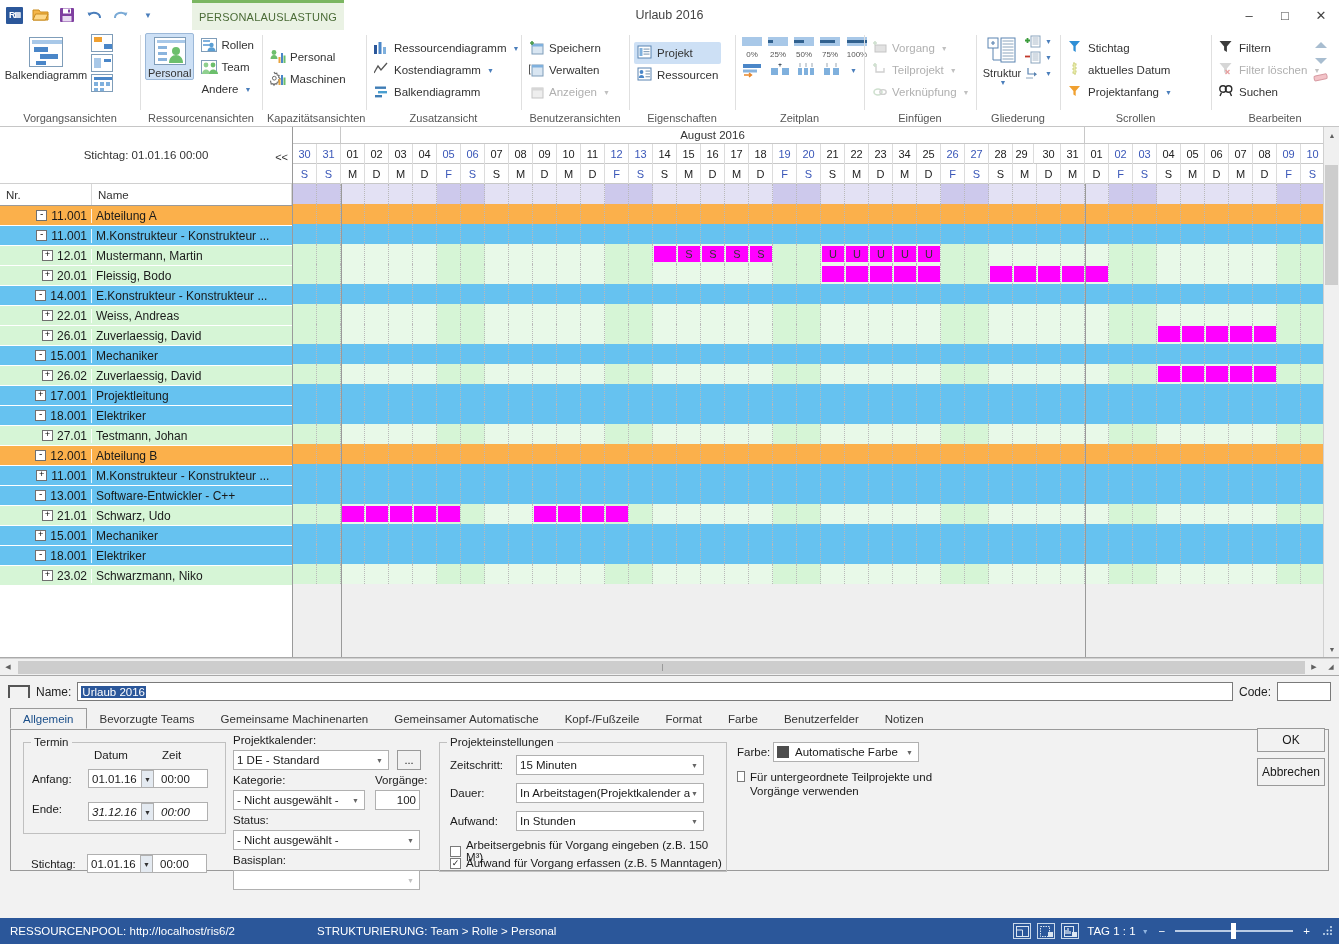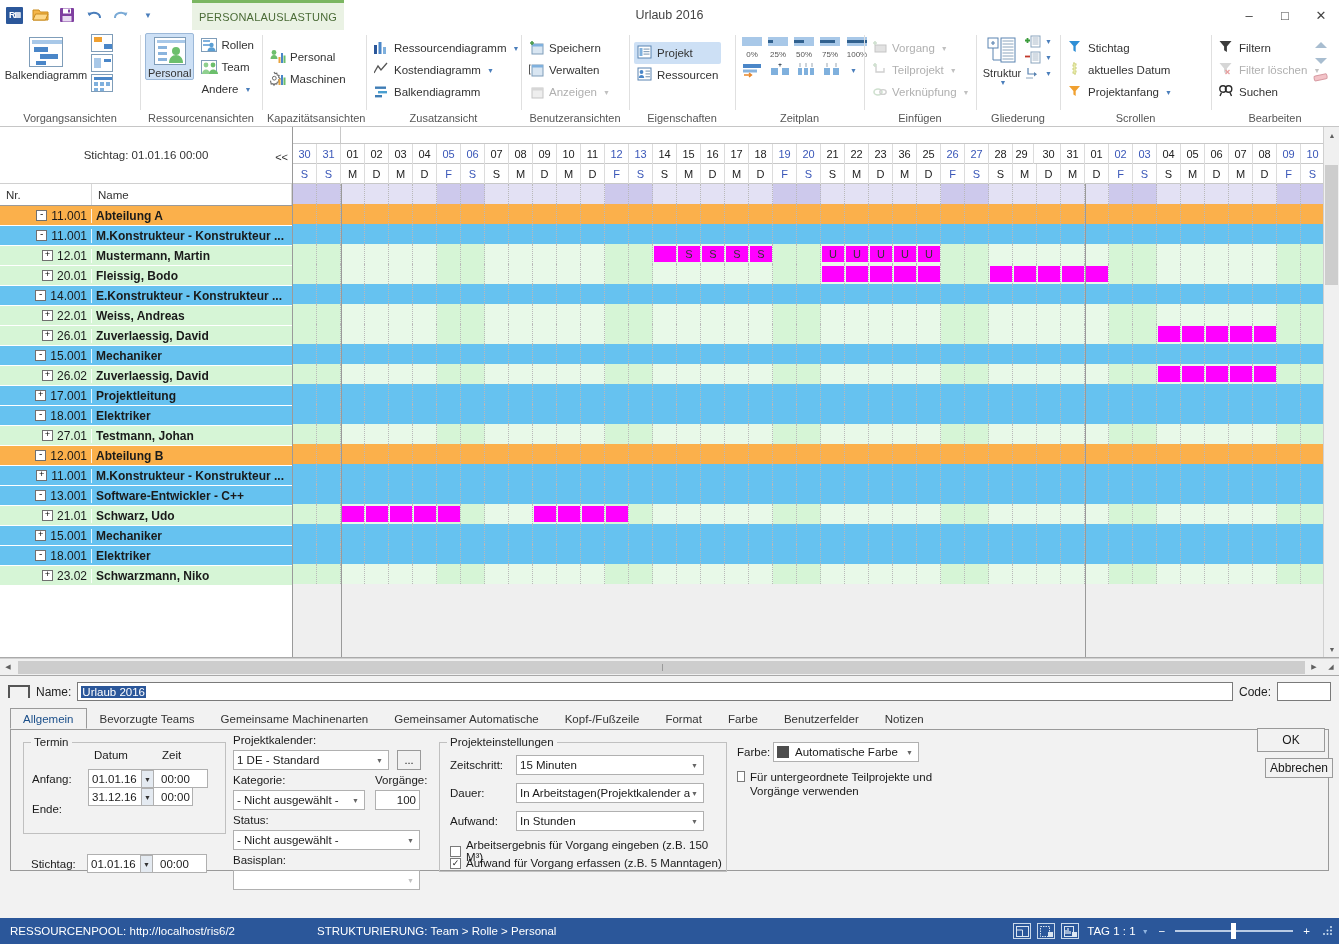--- a/index.html
+++ b/index.html
@@ -70,21 +70,21 @@
   .stichtag-box { height:57px; display:flex; align-items:center; justify-content:center; position:relative; border-bottom:1px solid #d0d0d0; }
   .stichtag-box .txt { font-size:11.5px; color:#333; }
   .collapse-btn { position:absolute; right:4px; bottom:20px; font-size:11px; color:#333; cursor:pointer; }
   .tbl-head { height:22px; display:flex; border-bottom:1px solid #9a9a9a; background:#fff; }
   .th { font-size:11.5px; color:#333; display:flex; align-items:center; padding-left:6px; border-right:1px solid #d8d8d8;}
   .th.nr { width:92px; flex:0 0 92px;}
   .th.nm { flex:1; }
   .tbl-body { flex:1; overflow:hidden; }
   .trow { height:20px; display:flex; align-items:center; border-bottom:1px solid #ffffff; font-size:12px;}
   .trow .c-nr { width:92px; flex:0 0 92px; display:flex; align-items:center; justify-content:flex-end; padding-right:4px; border-right:1px solid rgba(255,255,255,.85);}
-  .trow .c-nm { flex:1; padding-left:4px; white-space:nowrap; overflow:hidden;font-weight:bold;}
+  .trow .c-nm { flex:1; padding-left:4px; white-space:nowrap; overflow:hidden;}
   .trow.dept { background:#fbb04b; }
   .trow.role { background:#66c2f0; }
   .trow.pers { background:#d6f5d6; }
   .exp { width:11px; height:11px; border:1px solid #707070; background:#fff; display:inline-flex;
          align-items:center; justify-content:center; font-size:9px; line-height:9px; color:#000; margin-right:4px; cursor:pointer; font-family:"Liberation Mono", monospace;}
 
   
   .right-pane { flex:1; display:flex; flex-direction:column; position:relative; overflow:hidden; background:#fff;}
   .tl-month { height:17px; position:relative; border-bottom:1px solid #c8c8c8; }
   .tl-month .m { position:absolute; top:0; height:17px; text-align:center; font-size:11.5px; color:#333; line-height:17px; border-right:1px solid #c8c8c8;}
@@ -750,20 +750,21 @@
                 <span>23.02</span>
               </div>
               <div class="c-nm">Schwarzmann, Niko</div>
             </div>
           </div>
       </div>
 
       <div class="right-pane">
         <div class="tl-month" id="tl-month">
             <div class="m" style="left: 0px; width: 48px;"></div>
+            <div class="m" style="left: 48px; width: 744px;">August 2016</div>
             <div class="m" style="left: 792px; width: 240px;"></div>
           </div>
         <div class="tl-days" id="tl-days">
             <div class="tl-cell we" style="left: 0px;">30</div>
             <div class="tl-cell we" style="left: 24px;">31</div>
             <div class="tl-cell" style="left: 48px;">01</div>
             <div class="tl-cell" style="left: 72px;">02</div>
             <div class="tl-cell" style="left: 96px;">03</div>
             <div class="tl-cell" style="left: 120px;">04</div>
             <div class="tl-cell we" style="left: 144px;">05</div>
@@ -778,21 +779,21 @@
             <div class="tl-cell" style="left: 360px;">14</div>
             <div class="tl-cell" style="left: 384px;">15</div>
             <div class="tl-cell" style="left: 408px;">16</div>
             <div class="tl-cell" style="left: 432px;">17</div>
             <div class="tl-cell" style="left: 456px;">18</div>
             <div class="tl-cell we" style="left: 480px;">19</div>
             <div class="tl-cell we" style="left: 504px;">20</div>
             <div class="tl-cell" style="left: 528px;">21</div>
             <div class="tl-cell" style="left: 552px;">22</div>
             <div class="tl-cell" style="left: 576px;">23</div>
-            <div class="tl-cell" style="left: 600px;">36</div>
+            <div class="tl-cell" style="left: 600px;">34</div>
             <div class="tl-cell" style="left: 624px;">25</div>
             <div class="tl-cell we" style="left: 648px;">26</div>
             <div class="tl-cell we" style="left: 672px;">27</div>
             <div class="tl-cell" style="left: 696px;">28</div>
             <div class="tl-cell" style="left: 717px;">29</div>
             <div class="tl-cell" style="left: 744px;">30</div>
             <div class="tl-cell" style="left: 768px;">31</div>
             <div class="tl-cell" style="left: 792px;">01</div>
             <div class="tl-cell we" style="left: 816px;">02</div>
             <div class="tl-cell we" style="left: 840px;">03</div>
@@ -1919,21 +1920,21 @@
           <span style="position:absolute;left:138px;top:6px;font-size:11.5px">Zeit</span>
 
           <span style="position:absolute;left:8px;top:30px;font-size:11.5px">Anfang:</span>
           <span class="txtin" style="position:absolute;left:64px;top:26px;width:120px;border-color:#b0b0b0;">
             <span>01.01.16</span>
             <span class="spin" style="left:52px;top:0">▼</span>
             <span style="position:absolute;left:72px">00:00</span>
           </span>
 
           <span style="position:absolute;left:8px;top:60px;font-size:11.5px">Ende:</span>
-          <span class="txtin" style="position:absolute;left:64px;top:44px;width:105px;border-color:#b0b0b0;">
+          <span class="txtin" style="position:absolute;left:64px;top:59px;width:120px;border-color:#b0b0b0;font-style:italic;">
             <span>31.12.16</span>
             <span class="spin" style="left:52px;top:0">▼</span>
             <span style="position:absolute;left:72px">00:00</span>
           </span>
         </div>
 
         <span style="position:absolute;left:20px;top:128px;font-size:11.5px">Stichtag:</span>
         <span class="txtin" style="position:absolute;left:76px;top:124px;width:120px;border-color:#b0b0b0;">
           <span>01.01.16</span>
           <span class="spin" style="left:52px;top:0">▼</span>
@@ -2002,21 +2003,21 @@
           <span>Automatische Farbe</span>
           <span class="arrow">▼</span>
         </span>
         <div style="position:absolute;left:726px;top:40px;width:210px;display:flex;gap:5px">
           <span class="chk" style="margin-top:1px"></span>
           <span style="font-size:11.5px;line-height:14px">Für untergeordnete Teilprojekte und Vorgänge verwenden</span>
         </div>
       </div>
 
       <span class="btn" style="position:absolute;right:14px;top:52px;width:68px;height:24px">OK</span>
-      <span class="btn" style="position:absolute;right:6px;top:82px;width:68px;height:20px">Abbrechen</span>
+      <span class="btn" style="position:absolute;right:14px;top:82px;width:68px;height:28px">Abbrechen</span>
     </div>
   </div>
 
   <div class="status">
     <span class="item">RESSOURCENPOOL: http://localhost/ris6/2</span>
     <span class="item" style="margin-left:62px">STRUKTURIERUNG: Team &gt; Rolle &gt; Personal</span>
     <div class="zoomwrap">
       <span class="vico">
           <svg width="13" height="11" viewBox="0 0 13 11">
             <rect x="0.5" y="0.5" width="12" height="10" fill="none" stroke="#dbe6f2"></rect>

